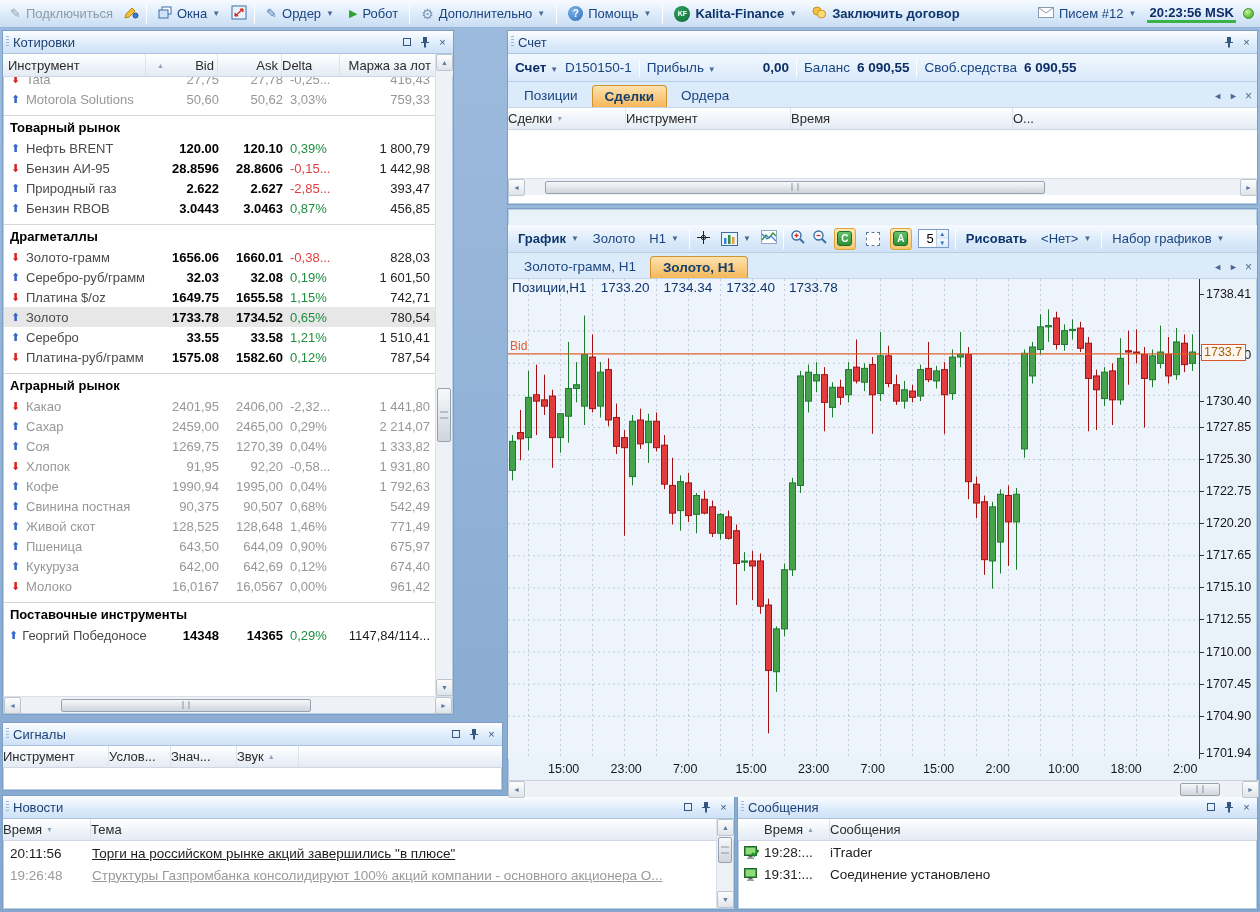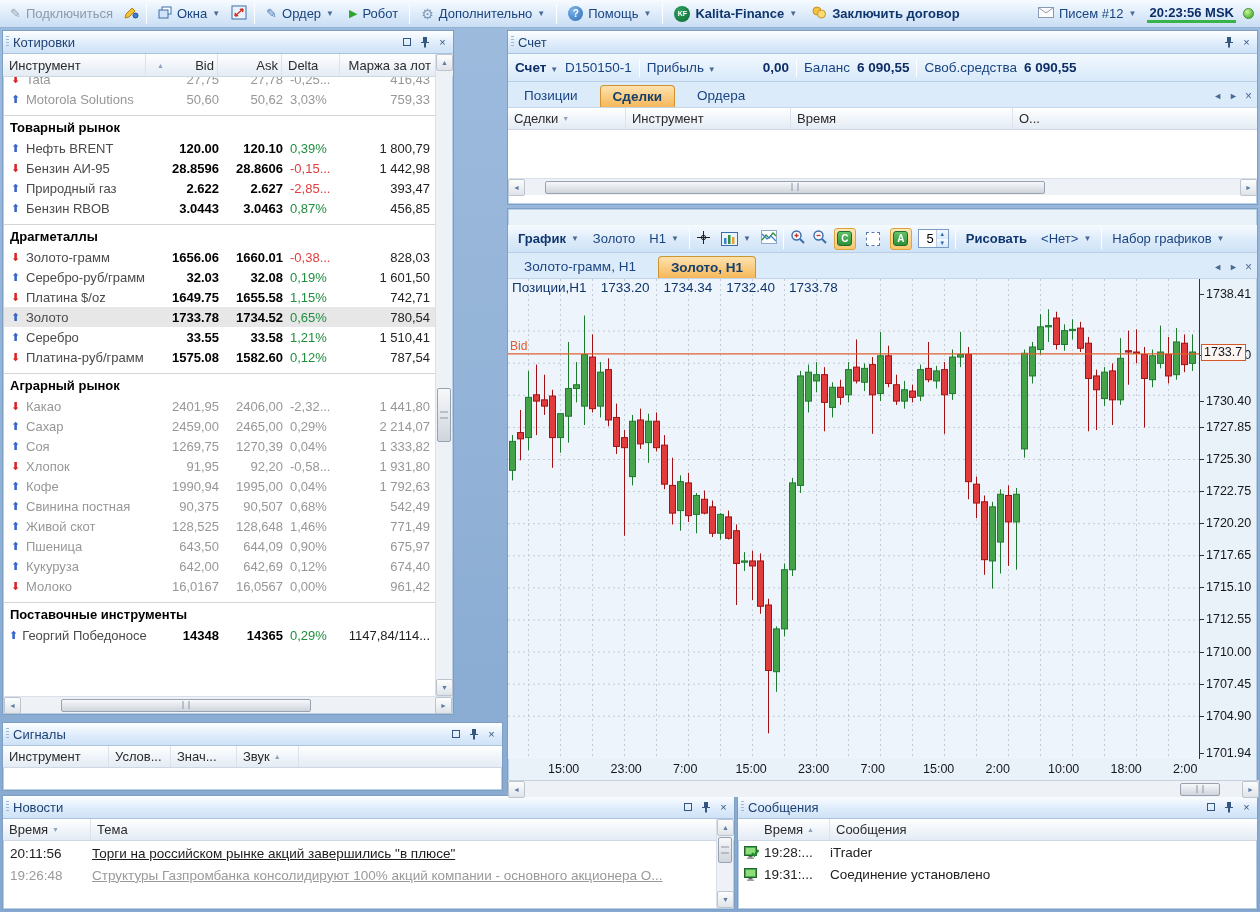--- a/index.html
+++ b/index.html
@@ -32,21 +32,21 @@
   .panel-title::before { content:""; position:absolute; left:3px; top:5px; bottom:5px; width:3px;
     background:repeating-linear-gradient(#9db8d6 0 1px, transparent 1px 3px); }
   .pt-buttons { margin-left:auto; display:flex; align-items:center; gap:5px; }
   .pt-btn { width:13px; height:13px; display:flex; align-items:center; justify-content:center; color:#35567e; font-size:11px; line-height:1; cursor:default; }
   .pt-max { width:8px; height:8px; border:1px solid #35567e; }
   .pin-svg { width:10px; height:11px; fill:#35567e; }
 
   
   .grid-head { display:flex; align-items:center; height:22px; background:linear-gradient(#ffffff,#eef3f9 60%,#e4ebf4);
     border-bottom:1px solid #cfd7e2; color:#2b2b2b; font-size:13px; }
-  .grid-head .cell { border-right:1px solid #dde3ec; height:100%; display:flex; align-items:center; padding-left:6px; }
+  .grid-head .cell { border-right:1px solid #dde3ec; height:100%; display:flex; align-items:center; }
   .sort { font-size:7px; color:#8fa3bc; margin-left:4px; }
 
   
   #quotes { left:2px; top:30px; width:452px; height:685px; }
   .q-head { display:flex; height:23px; }
   .q-body { position:absolute; top:46px; left:1px; right:18px; bottom:18px; overflow:hidden; background:#fff; }
   .q-row { display:flex; align-items:center; height:20px; font-size:13px; }
   .q-row.clip { margin-top:-8px; }
   .q-row.selected { background:#e7e7e7; }
   .c-name { flex:1; display:flex; align-items:center; gap:4px; padding-left:5px; color:#4a4a4a; overflow:hidden; white-space:nowrap; }
@@ -100,21 +100,21 @@
   .m-icon { width:26px; display:flex; justify-content:center; }
   .m-time { width:66px; }
   .m-text { flex:1; }
 
   
   #account { left:507px; top:30px; width:751px; height:175px; }
   .acct-row { height:28px; background:linear-gradient(#f2f8fe,#d8e9fa); border-bottom:1px solid #b9cfe6;
     display:flex; align-items:center; padding-left:7px; gap:7px; font-size:13.5px; color:#1a4480; }
   .acct-bold { font-weight:bold; color:#0d2d66; }
   .v-sep { width:1px; height:18px; background:#b9cfe6; border-right:1px solid #fff; }
-  .tab-strip { height:26px; background:#dcebfa; border-bottom:1px solid #c4d6ea; display:flex; align-items:flex-end; padding-left:4px; gap:10px; position:relative; }
+  .tab-strip { height:26px; background:#dcebfa; border-bottom:1px solid #c4d6ea; display:flex; align-items:flex-end; padding-left:4px; gap:2px; position:relative; }
   .tab { padding:4px 12px 4px 12px; color:#1a4480; font-size:13.5px; border-radius:4px 4px 0 0; }
   .tab.active { background:linear-gradient(#fde2ae,#f6b75a); border:1px solid #cf9430; border-bottom:none; font-weight:bold; color:#15406e; padding:3px 12px; }
   .tab-nav { position:absolute; right:5px; top:7px; display:flex; gap:7px; color:#4a6a93; font-size:9px; align-items:center; }
   .deal-head .cell:nth-child(1){width:118px;} .deal-head .cell:nth-child(2){width:165px;} .deal-head .cell:nth-child(3){width:222px;} .deal-head .cell:nth-child(4){flex:1; border-right:none;}
   .deals-empty { height:48px; background:#fff; }
   #account .sb-h { position:relative; left:0; bottom:0; margin-top:0; }
   #account .sb-thumb.horz { width:500px; margin-left:20px; }
 
   
   #chartpanel { left:507px; top:208px; width:751px; height:583px; background:#e9f1f9; }
@@ -129,21 +129,21 @@
   .spinner .num { width:17px; text-align:right; padding:1px 2px 0 0; color:#000; }
   .spinner .arrows { display:flex; flex-direction:column; width:12px; border-left:1px solid #b9cfe6; }
   .spinner .arrows span { flex:1; font-size:6px; color:#2b6cb8; display:flex; align-items:center; justify-content:center; background:linear-gradient(#f4f9ff,#d9e8f8); }
   .chart-wrap { position:relative; height:529px; }
   .chart-plot { position:absolute; left:0; top:0; width:692px; height:480px; background:#edf4fb; border-right:1px solid #30343a; overflow:hidden; }
   .chart-info { position:absolute; left:4px; top:1px; color:#10366e; font-size:13.5px; display:flex; gap:14px; z-index:3; }
   .bid-tag { position:absolute; left:2px; font-size:12px; color:#e05a2b; z-index:3; }
   .price-axis { position:absolute; left:692px; top:0; width:59px; height:480px; font-size:12.5px; color:#15171a; }
   .pa-label { position:absolute; left:6px; }
   .pa-label::before { content:""; position:absolute; left:-6px; top:7px; width:4px; height:1px; background:#30343a; }
-  .pa-bid { position:absolute; left:1px; border:1px solid #d4572a; color:#0f172a; background:#fdf5ef; padding:0 3px 1px 2px; font-size:12.5px; }
+  .pa-bid { position:absolute; left:1px; border:1px solid #d4572a; color:#a16207; background:#fdf5ef; padding:0 3px 1px 2px; font-size:12.5px; }
   .time-axis { position:absolute; left:0; top:480px; width:692px; height:21px; font-size:12.5px; color:#15171a; }
   .ta-label { position:absolute; top:3px; }
   .chart-hscroll { position:absolute; left:0; top:501px; width:751px; height:17px; background:#eef2f7; border-top:1px solid #c9d2dc; display:flex; align-items:center; }
   .chart-hscroll .sb-thumb.horz { width:40px; margin-left:655px; }
   .chart-hscroll .sb-btn.right-end { margin-left:auto; }
 </style>
 </head>
 <body>
 
 <div id="app">

